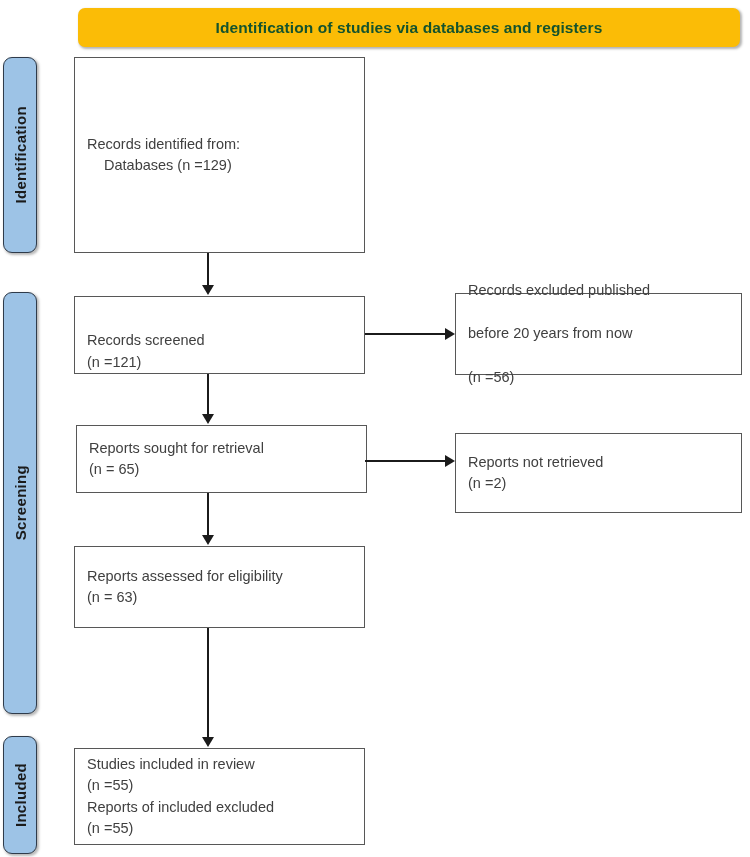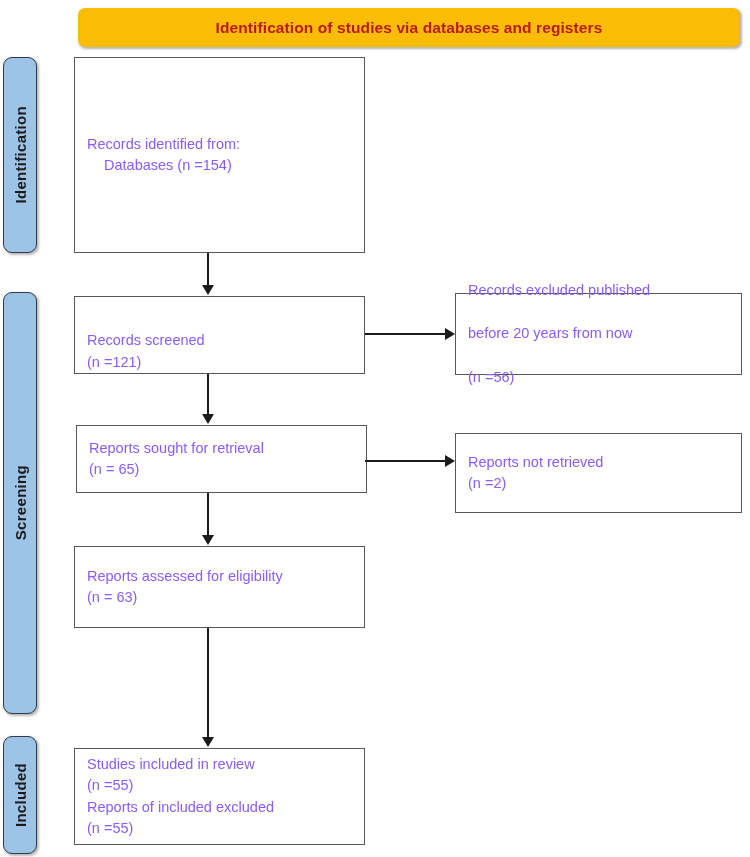--- a/index.html
+++ b/index.html
@@ -31,21 +31,21 @@
     border-radius: 7px;
     box-shadow: 1.5px 1.5px 2.5px rgba(0,0,0,0.30);
     display: flex;
     align-items: center;
     justify-content: center;
     box-sizing: border-box;
   }
   .banner-text {
     font-size: 15.5px;
     font-weight: bold;
-    color: #b91c1c;
+    color: #14532d;
     letter-spacing: 0.1px;
     text-align: center;
     line-height: 1.1;
   }
 
   
   .stage {
     position: absolute;
     left: 3px;
     width: 34px;
@@ -77,21 +77,21 @@
     background: #ffffff;
     border: 1.6px solid #575757;
     box-sizing: border-box;
     display: flex;
     flex-direction: column;
     justify-content: center;
     padding: 0 12px;
   }
   .box-line {
     font-size: 14.5px;
-    color: #8b5cf6;
+    color: #404040;
     line-height: 1.47;
     white-space: pre;
   }
   .box-line.indent { padding-left: 17px; }
 
   #box-identified        { left: 74px;  top: 57px;  width: 291px; height: 196px; }
   #box-screened          { left: 74px;  top: 296px; width: 291px; height: 78px; justify-content: flex-end; }
   #box-excluded          { left: 455px; top: 293px; width: 287px; height: 82px; gap: 22px; }
   #box-sought            { left: 76px;  top: 425px; width: 291px; height: 68px; }
   #box-not-retrieved     { left: 455px; top: 433px; width: 287px; height: 80px; }
@@ -155,21 +155,21 @@
   </div>
   <div class="stage" id="stage-screening">
     <span class="stage-text">Screening</span>
   </div>
   <div class="stage" id="stage-included">
     <span class="stage-text">Included</span>
   </div>
 
   <div class="box" id="box-identified">
     <span class="box-line">Records identified from:</span>
-    <span class="box-line indent">Databases (n =154)</span>
+    <span class="box-line indent">Databases (n =129)</span>
   </div>
 
   <div class="box" id="box-screened">
     <span class="box-line">Records screened</span>
     <span class="box-line">(n =121)</span>
   </div>
 
   <div class="box" id="box-excluded">
     <span class="box-line">Records excluded published</span>
     <span class="box-line">before 20 years from now</span>

